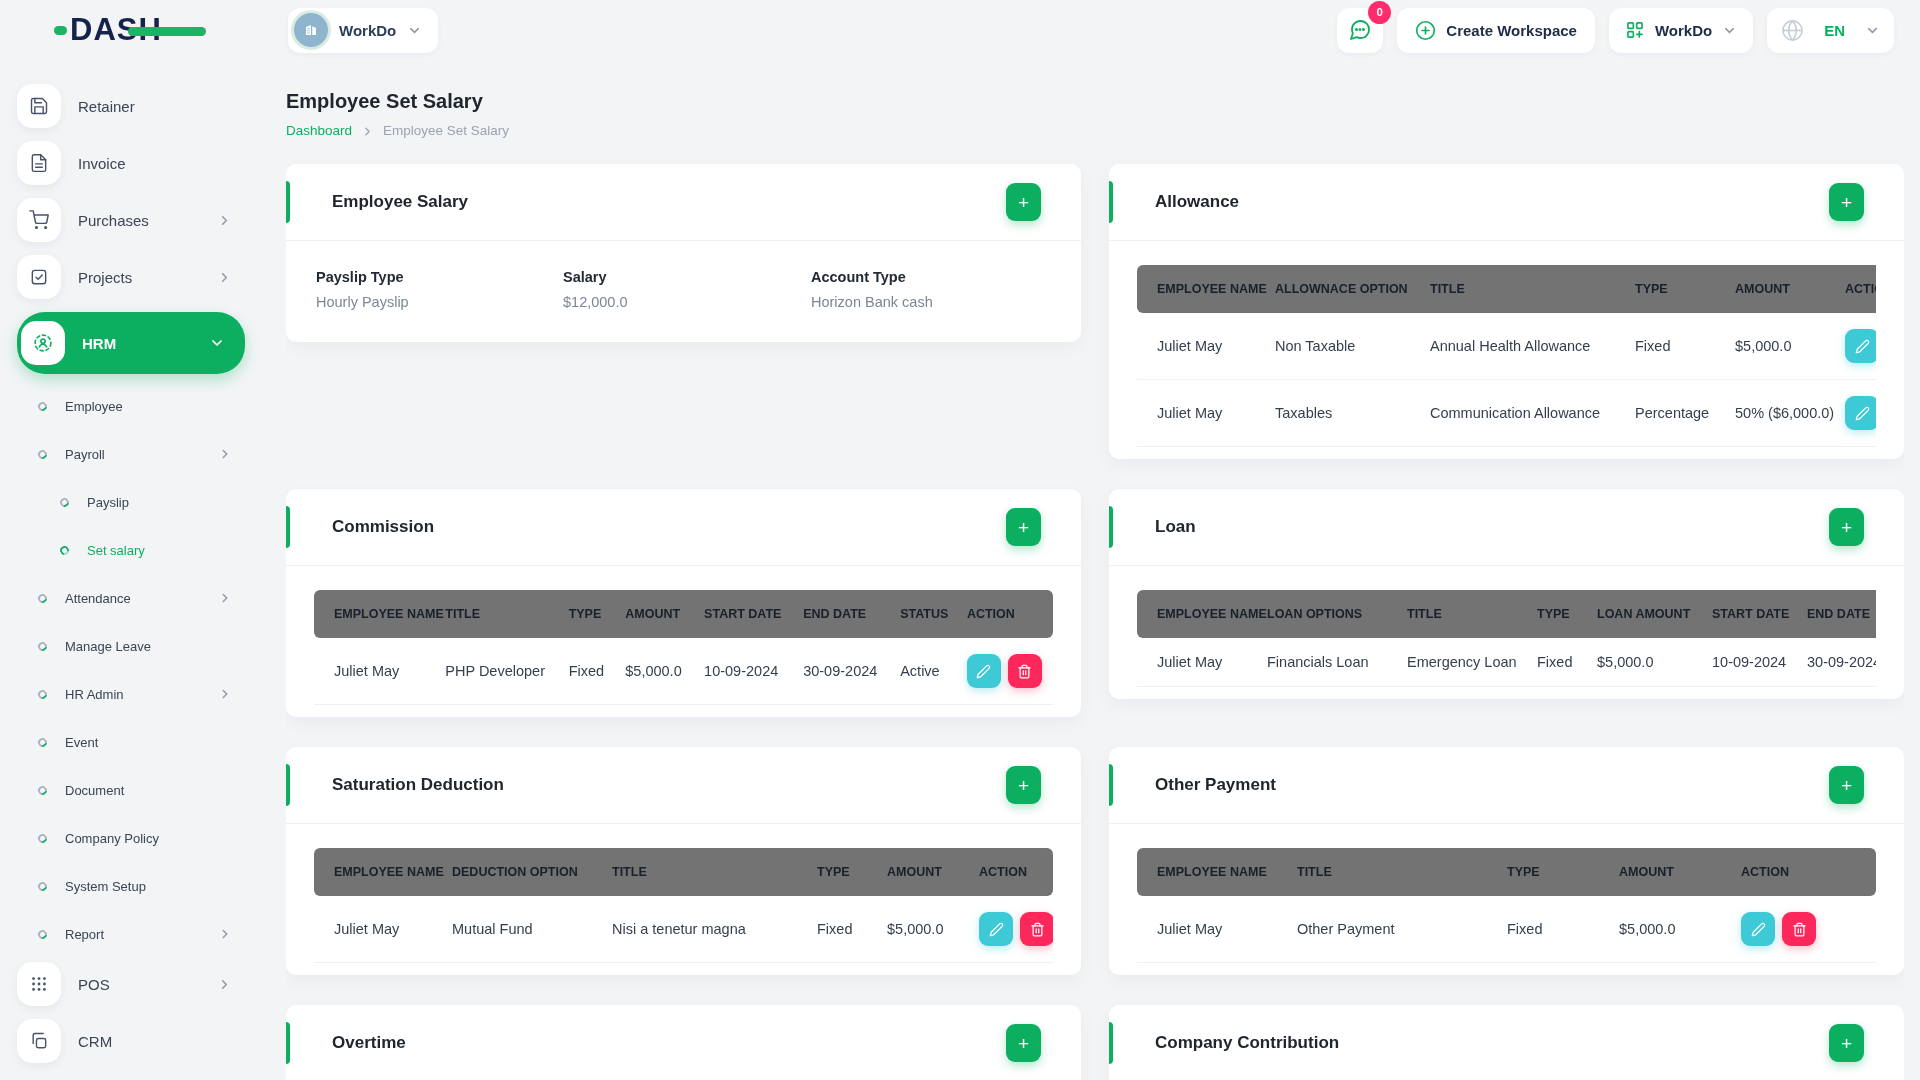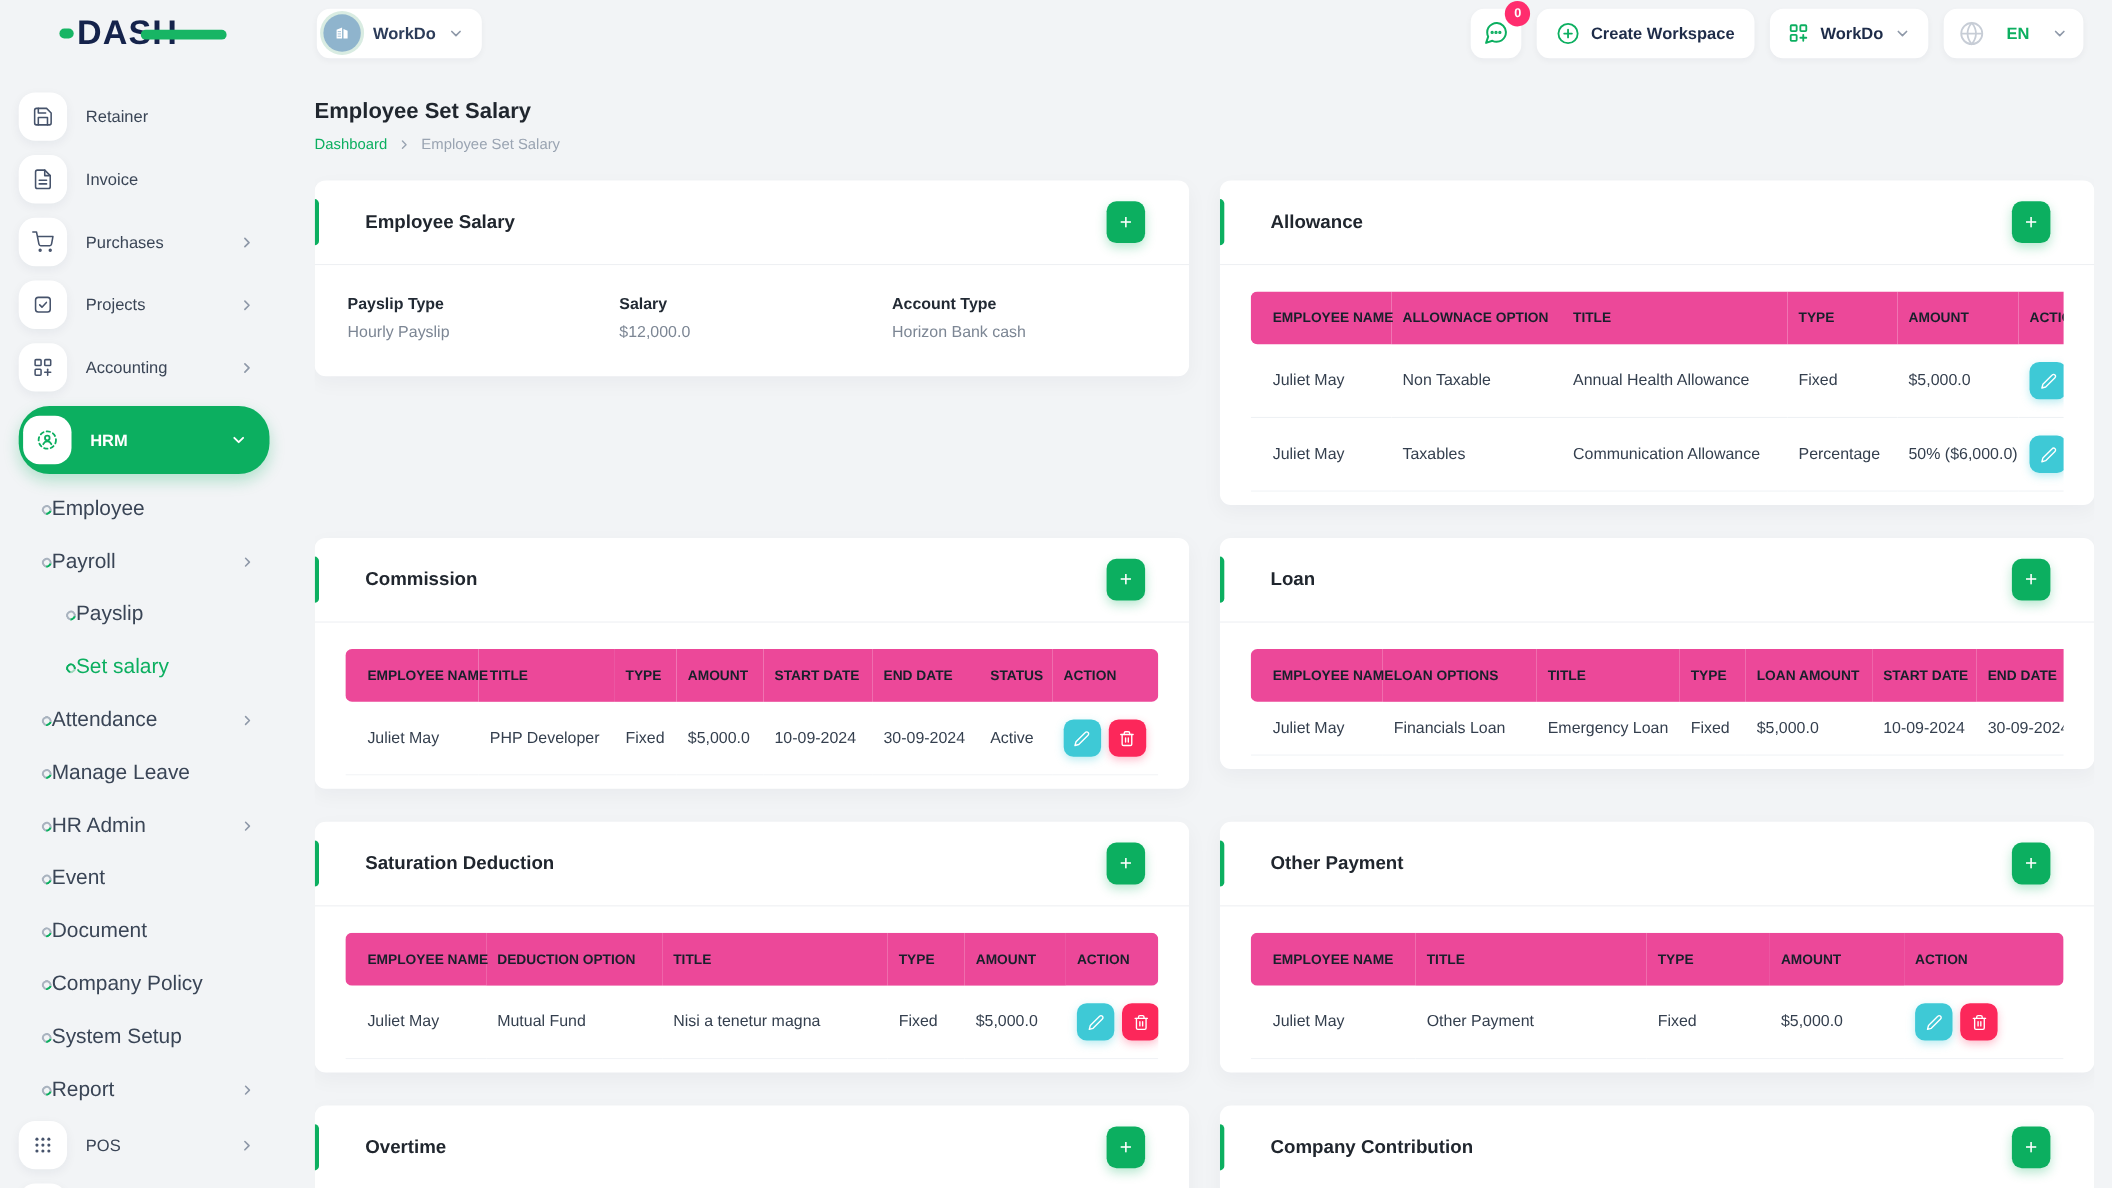--- a/index.html
+++ b/index.html
@@ -41,21 +41,21 @@
   .nav-chev { margin-left:auto; margin-right:30px; color:#8e98a8; }
 
   .nav-active-pill { width:228px; height:62px; background:#0caf60; border-radius:28px; display:flex; align-items:center; padding:4px 18px 4px 4px; margin-bottom:12px; box-shadow:0 6px 14px rgba(12,175,96,.28); cursor:pointer; }
   .nav-active-pill .icon-box { width:44px; height:44px; border-radius:15px; color:#0caf60; box-shadow:none; }
   .nav-active-pill .nav-label { color:#fff; font-weight:700; }
   .nav-active-pill .nav-chev { margin-right:2px; color:#fff; }
 
   .sub-item { display:flex; align-items:center; height:40px; margin-bottom:8px; cursor:pointer; }
   .dot { width:9px; height:9px; border:2.4px solid #a9b3bf; border-bottom-color:#0caf60; border-radius:50%; margin-left:21px; transform:rotate(-35deg); flex:0 0 auto; }
   .sub-item.lvl2 .dot { margin-left:43px; }
-  .sub-label { font-size:19px; font-weight:500; color:#3a4556; }
+  .sub-label { margin-left:18px; font-size:13px; font-weight:500; color:#3a4556; }
   .sub-item.active .dot { border-color:#0caf60; border-bottom-color:#9fd8bd; }
   .sub-item.active .sub-label { color:#0caf60; }
 
   
   .main { position:absolute; top:60px; left:286px; right:16px; bottom:0; overflow:hidden; }
   .page-title { margin-top:30px; font-size:20px; font-weight:700; color:#20262e; }
   .breadcrumb { margin-top:10px; display:flex; align-items:flex-end; gap:9px; font-size:13.5px; }
   .bc-home { color:#0caf60; cursor:pointer; }
   .bc-sep { color:#9aa4b2; font-size:12px; }
   .bc-current { color:#9aa4b2; }
@@ -70,21 +70,21 @@
 
   .fields { display:grid; grid-template-columns:247px 248px 1fr; padding:28px 30px 32px; }
   .f-label { font-size:14.5px; font-weight:700; color:#222a34; margin-bottom:9px; }
   .f-value { font-size:14.5px; color:#7c8694; }
 
   .table-wrap { margin:24px 28px 12px; overflow:hidden; }
   table.tbl { border-collapse:separate; border-spacing:0; table-layout:fixed; }
   .tbl-full { width:100%; }
   .tbl-allowance { width:798px; }
   .tbl-loan { width:780px; }
-  .tbl thead th { background:#ec4899; font-size:12.5px; font-weight:700; color:#18202b; text-align:left; padding:17px 10px; white-space:nowrap; }
+  .tbl thead th { background:#737373; font-size:12.5px; font-weight:700; color:#18202b; text-align:left; padding:17px 10px; white-space:nowrap; }
   .tbl thead th:first-child { padding-left:20px; border-radius:6px 0 0 6px; }
   .tbl thead th:last-child { border-radius:0 6px 6px 0; }
   .tbl td { font-size:14.5px; color:#343f4e; padding:16px 10px; border-bottom:1px solid #eef1f4; white-space:nowrap; }
   .tbl td:first-child { padding-left:20px; }
   .actions { display:flex; gap:7px; }
   .act-btn { width:34px; height:34px; border:none; border-radius:9px; display:flex; align-items:center; justify-content:center; color:#fff; cursor:pointer; flex:0 0 34px; }
   .act-edit { background:#3ec9d6; box-shadow:0 3px 8px rgba(62,201,214,.35); }
   .act-del { background:#fc275a; box-shadow:0 3px 8px rgba(252,39,90,.30); }
 </style>
 </head>
@@ -201,35 +201,20 @@
           <rect x="4" y="4" width="16" height="16" rx="3"></rect>
           <polyline points="8.5 12.2 11 14.7 15.8 9.5"></polyline>
         </svg>
     </span>
     <span class="nav-label">Projects</span>
     <svg class="nav-chev" width="15" height="15" viewBox="0 0 24 24" fill="none" stroke="currentColor" stroke-width="2.4" stroke-linecap="round" stroke-linejoin="round">
         <polyline points="9 6 15 12 9 18"></polyline>
       </svg>
   </div>
 
-  <div class="nav-item">
-    <span class="icon-box">
-      <svg width="20" height="20" viewBox="0 0 24 24" fill="none" stroke="currentColor" stroke-width="1.7" stroke-linecap="round">
-          <rect x="3.5" y="3.5" width="6.5" height="6.5" rx="1"></rect>
-          <rect x="14" y="3.5" width="6.5" height="6.5" rx="1"></rect>
-          <rect x="3.5" y="14" width="6.5" height="6.5" rx="1"></rect>
-          <line x1="17.2" y1="14" x2="17.2" y2="20.5"></line>
-          <line x1="14" y1="17.2" x2="20.5" y2="17.2"></line>
-        </svg>
-    </span>
-    <span class="nav-label">Accounting</span>
-    <svg class="nav-chev" width="15" height="15" viewBox="0 0 24 24" fill="none" stroke="currentColor" stroke-width="2.4" stroke-linecap="round" stroke-linejoin="round">
-        <polyline points="9 6 15 12 9 18"></polyline>
-      </svg>
-  </div>
 
   <div class="nav-active-pill">
     <span class="icon-box">
       <svg width="22" height="22" viewBox="0 0 24 24" fill="none" stroke="currentColor" stroke-width="1.8" stroke-linecap="round">
           <circle cx="12" cy="12" r="8.6" stroke-dasharray="3.4 3.2"></circle>
           <circle cx="12" cy="10" r="2.3"></circle>
           <path d="M8 16.2c.9-1.9 2.3-2.8 4-2.8s3.1.9 4 2.8"></path>
         </svg>
     </span>
     <span class="nav-label">HRM</span>

